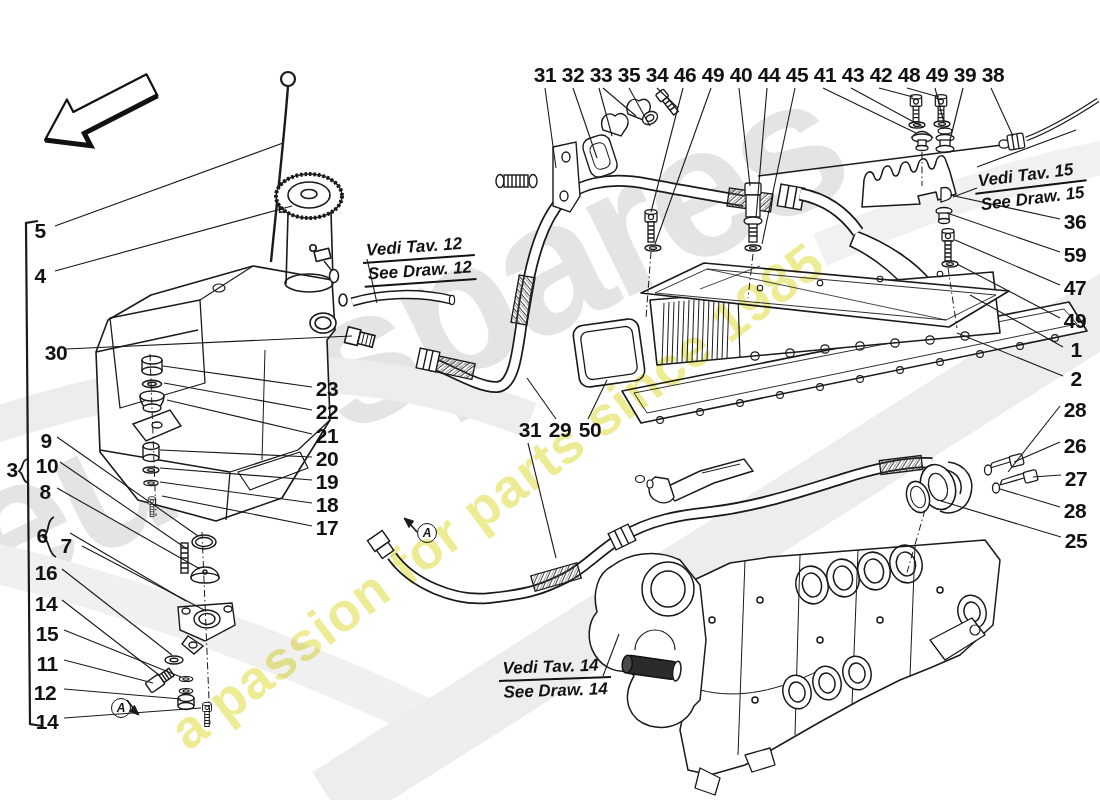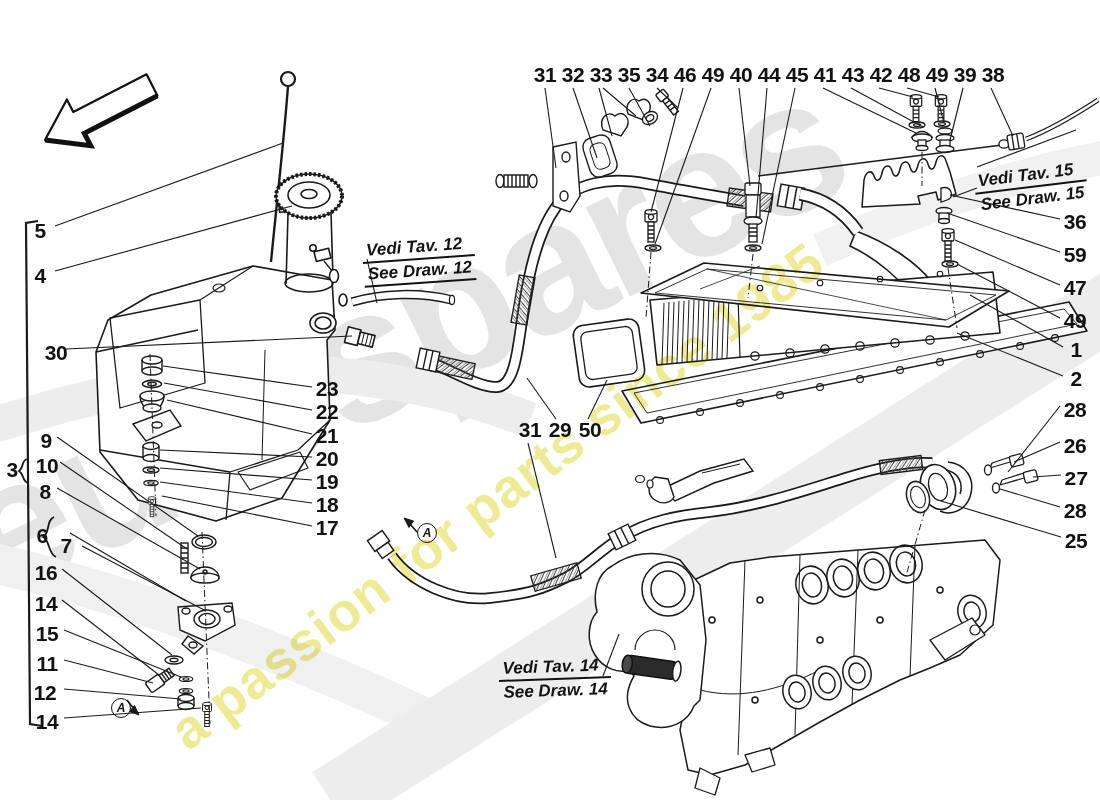--- a/index.html
+++ b/index.html
@@ -511,21 +511,21 @@
       <span class="callout" style="left: 560px; top: 430px;">29</span>
       <span class="callout" style="left: 590px; top: 430px;">50</span>
       <span class="callout" style="left: 1075px; top: 222px;">36</span>
       <span class="callout" style="left: 1075px; top: 255px;">59</span>
       <span class="callout" style="left: 1075px; top: 288px;">47</span>
       <span class="callout" style="left: 1075px; top: 321px;">49</span>
       <span class="callout" style="left: 1076px; top: 350px;">1</span>
       <span class="callout" style="left: 1076px; top: 379px;">2</span>
       <span class="callout" style="left: 1075px; top: 410px;">28</span>
       <span class="callout" style="left: 1075px; top: 446px;">26</span>
-      <span class="callout" style="left: 1076px; top: 479px; font-family: Liberation Mono, monospace;">27</span>
+      <span class="callout" style="left: 1076px; top: 479px;">27</span>
       <span class="callout" style="left: 1075px; top: 511px;">28</span>
       <span class="callout" style="left: 1076px; top: 541px;">25</span>
     </div>
 
   <div class="note" style="left:363px;top:236px;transform:rotate(-4deg);">
     <span class="r u">Vedi Tav. 12</span>
     <span class="r u">See Draw. 12</span>
   </div>
   <div class="note" style="left:975px;top:164px;transform:rotate(-7deg);">
     <span class="r u">Vedi Tav. 15</span>

